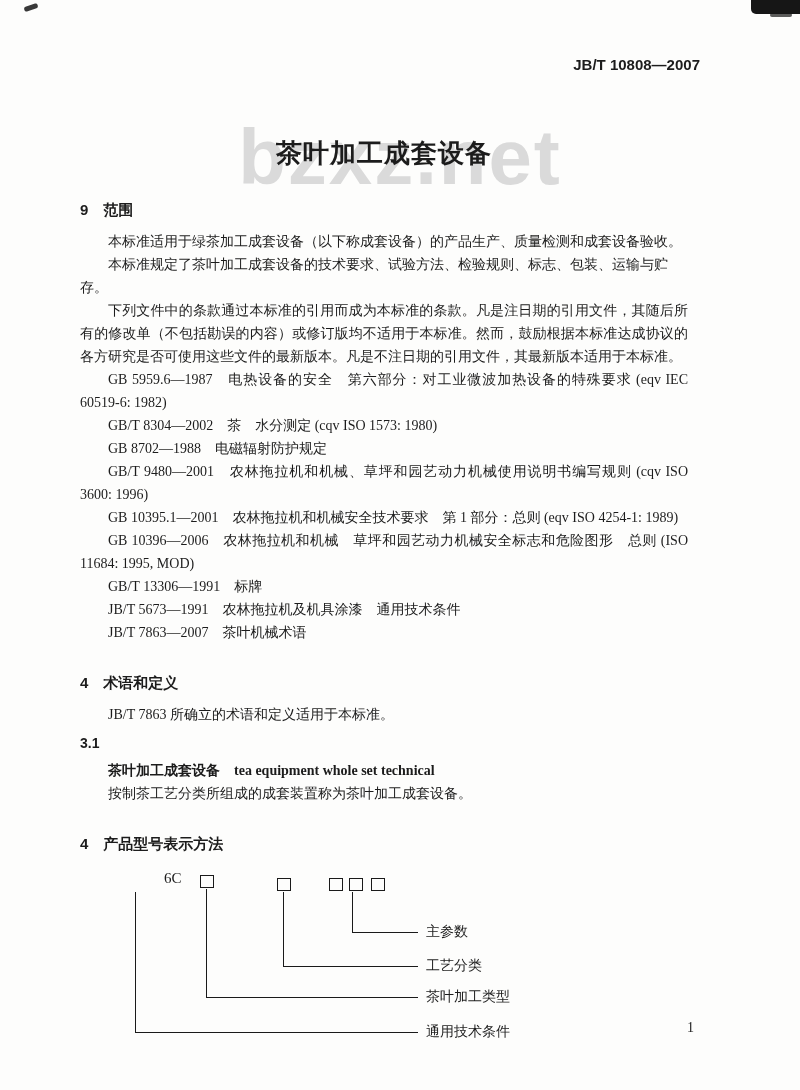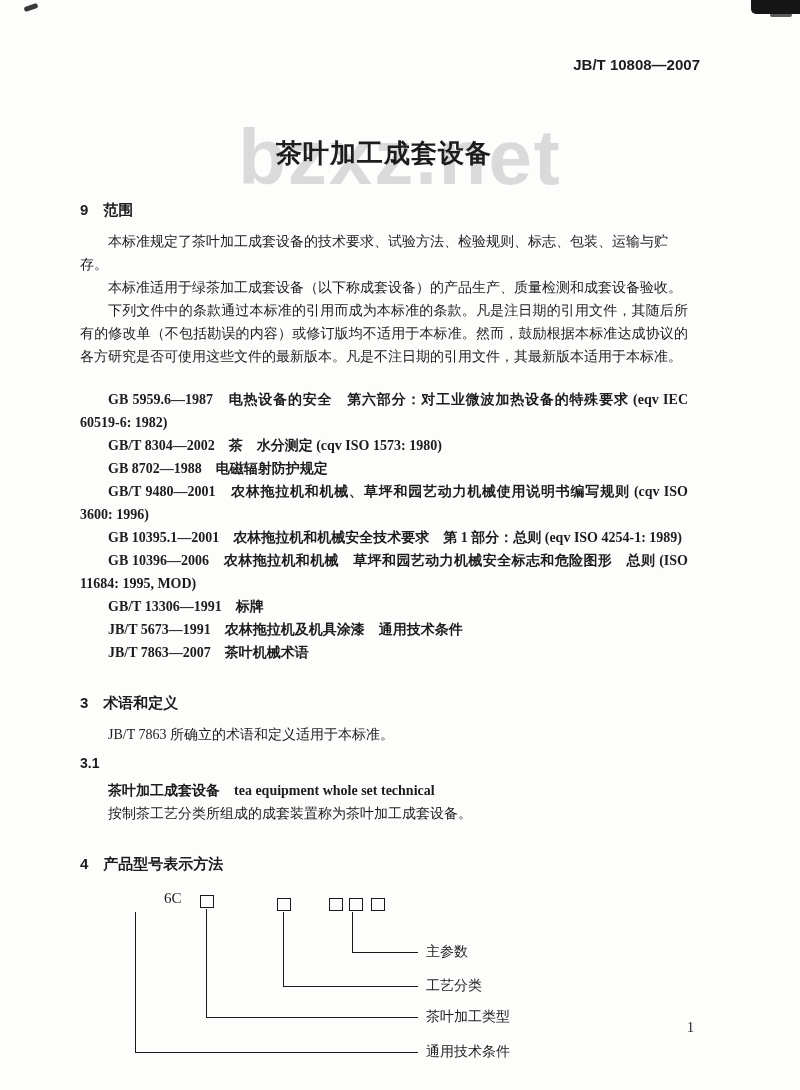--- a/index.html
+++ b/index.html
@@ -39,21 +39,21 @@
   }
   h2.sec{
     margin:30px 0 10px 0;
     font-family:"Liberation Sans","DejaVu Sans",sans-serif;
     font-size:15px;font-weight:bold;
   }
   h2.sec.tight{margin-top:18px;}
   p{margin:0;font-size:14px;line-height:23px;}
   p.indent{text-indent:2em;}
   p.justify{text-align:justify;}
-  .refs{margin-top:20px;font-weight:bold;}
+  .refs{margin-top:0;}
   .refs p{text-indent:2em;text-align:justify;line-height:23px;}
   p.subnum{font-family:"Liberation Sans","DejaVu Sans",sans-serif;font-weight:bold;margin-top:6px;}
   p.term{font-family:Liberation Serif, serif;font-weight:bold;margin-top:4px;}
   
   .diagram{position:relative;height:182px;margin-top:16px;}
   .model-prefix{position:absolute;left:43px;top:0;font-size:15px;margin-left:41px;}
   .dbox{position:absolute;width:12px;height:11px;border:1.5px solid #1a1a1a;background:#fdfdfc;}
   .b1{left:120px;top:5px;}
   .b2{left:197px;top:8px;}
   .b3{left:249px;top:8px;}
@@ -86,38 +86,38 @@
 
   <div class="watermark">bzxz.net</div>
 
   <div class="doc-number">JB/T 10808—2007</div>
 
   <div class="content">
 
     <h1 class="title">茶叶加工成套设备</h1>
 
     <h2 class="sec">9　范围</h2>
+    <p class="indent">本标准适用于绿茶加工成套设备（以下称成套设备）的产品生产、质量检测和成套设备验收。</p>
     <p class="indent">本标准规定了茶叶加工成套设备的技术要求、试验方法、检验规则、标志、包装、运输与贮存。</p>
-    <p class="indent">本标准适用于绿茶加工成套设备（以下称成套设备）的产品生产、质量检测和成套设备验收。</p>
 
     <p class="indent justify">下列文件中的条款通过本标准的引用而成为本标准的条款。凡是注日期的引用文件，其随后所有的修改单（不包括勘误的内容）或修订版均不适用于本标准。然而，鼓励根据本标准达成协议的各方研究是否可使用这些文件的最新版本。凡是不注日期的引用文件，其最新版本适用于本标准。</p>
 
     <div class="refs">
       <p>GB 5959.6—1987　电热设备的安全　第六部分：对工业微波加热设备的特殊要求 (eqv IEC 60519-6: 1982)</p>
       <p>GB/T 8304—2002　茶　水分测定 (cqv ISO 1573: 1980)</p>
       <p>GB 8702—1988　电磁辐射防护规定</p>
       <p>GB/T 9480—2001　农林拖拉机和机械、草坪和园艺动力机械使用说明书编写规则 (cqv ISO 3600: 1996)</p>
       <p>GB 10395.1—2001　农林拖拉机和机械安全技术要求　第 1 部分：总则 (eqv ISO 4254-1: 1989)</p>
       <p>GB 10396—2006　农林拖拉机和机械　草坪和园艺动力机械安全标志和危险图形　总则 (ISO 11684: 1995, MOD)</p>
       <p>GB/T 13306—1991　标牌</p>
       <p>JB/T 5673—1991　农林拖拉机及机具涂漆　通用技术条件</p>
       <p>JB/T 7863—2007　茶叶机械术语</p>
     </div>
 
-    <h2 class="sec">3　术语和定义</h2>
+    <h2 class="sec">4　术语和定义</h2>
     <p class="indent">JB/T 7863 所确立的术语和定义适用于本标准。</p>
     <p class="subnum">3.1</p>
     <p class="term indent">茶叶加工成套设备　tea equipment whole set technical</p>
     <p class="indent">按制茶工艺分类所组成的成套装置称为茶叶加工成套设备。</p>
 
     <h2 class="sec">4　产品型号表示方法</h2>
 
     <div class="diagram">
       <span class="model-prefix">6C</span>
 

